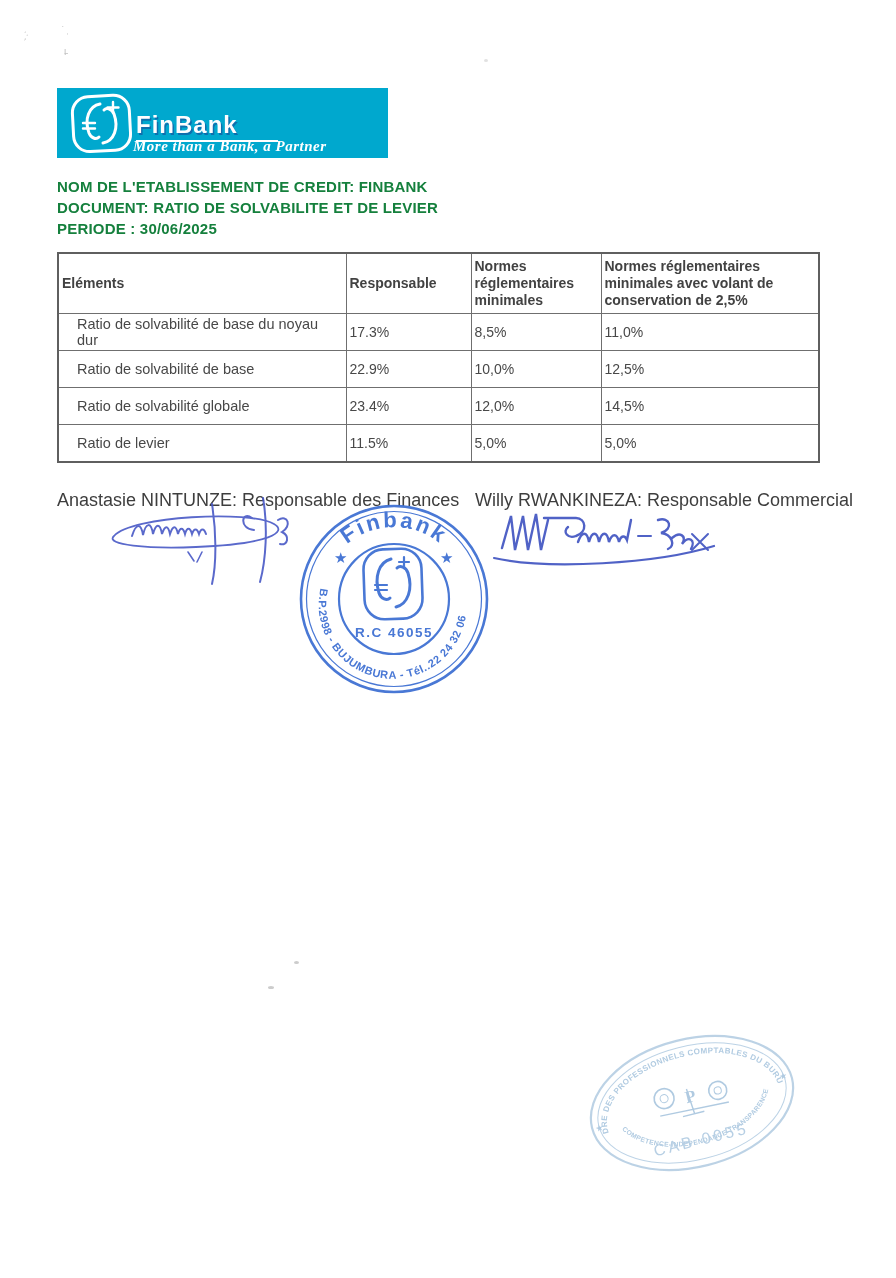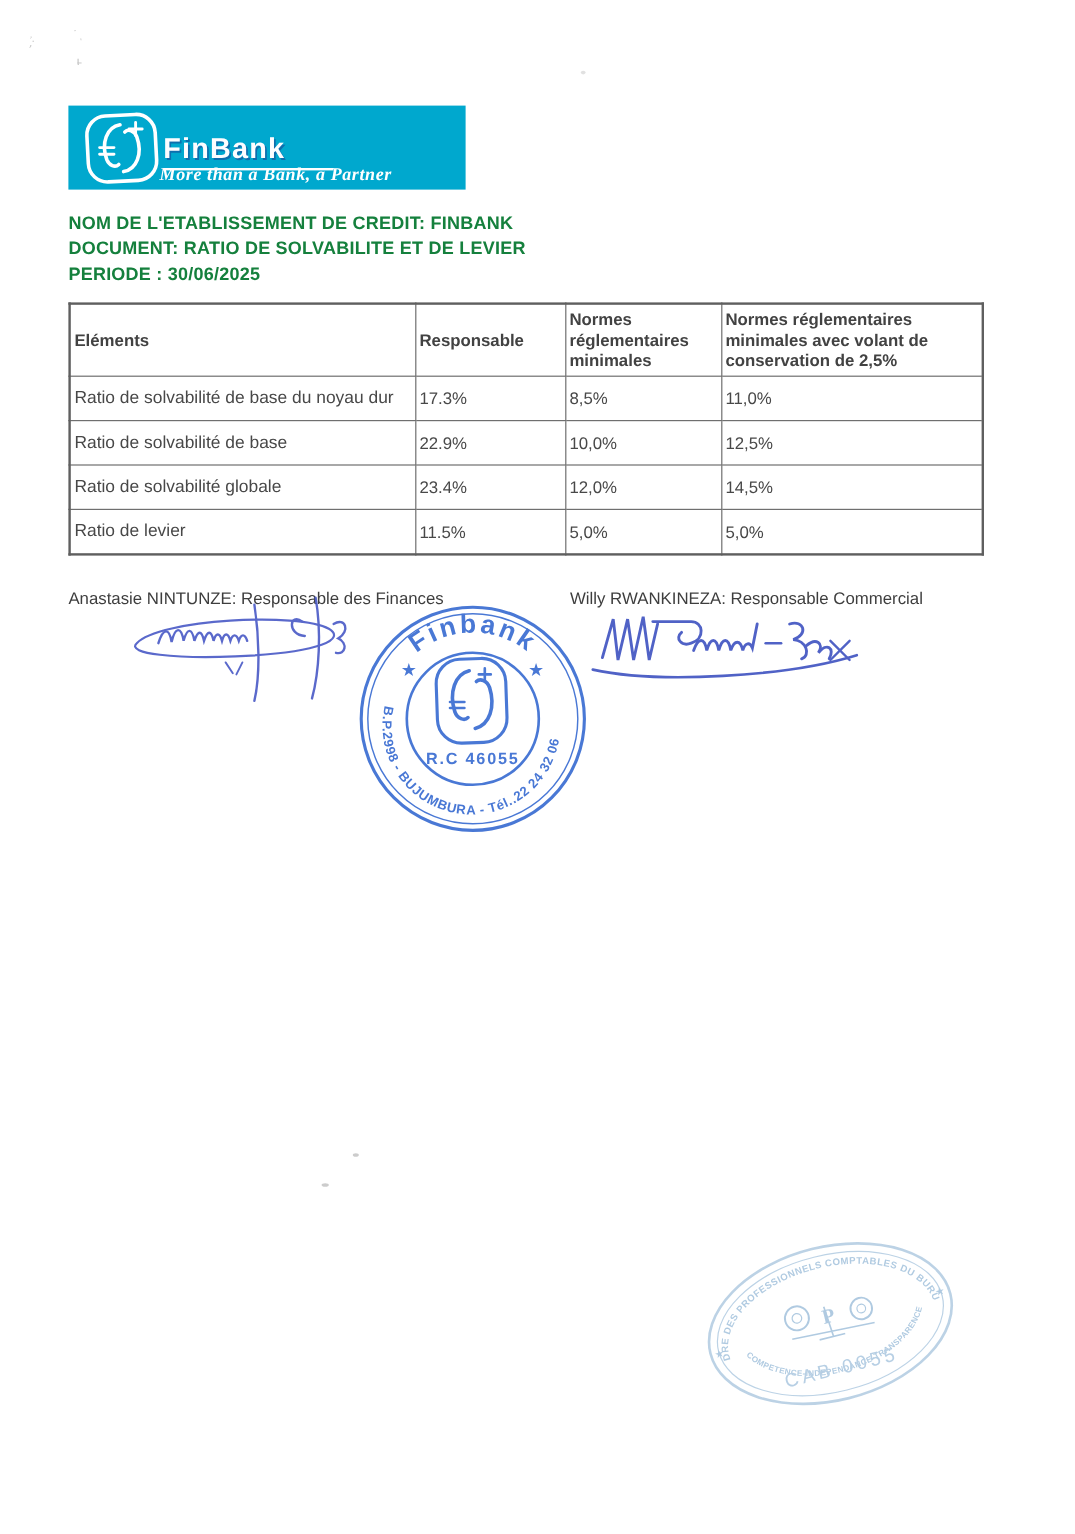--- a/index.html
+++ b/index.html
@@ -20,23 +20,23 @@
   .doc-header { position:absolute; left:57px; top:176px; font-size:15px; font-weight:bold;
                 color:#15803d; line-height:21px; letter-spacing:.2px; }
   
   .ratio-table-wrap { position:absolute; left:57px; top:252px; width:761px; }
   table.ratio { border-collapse:collapse; table-layout:fixed; width:761px;
                 font-size:14px; color:#484848; }
   table.ratio th, table.ratio td { border:1px solid #6f6f6f; padding:0 3px; background:transparent; }
   table.ratio { border:2px solid #5f5f5f; }
   table.ratio th { height:59px; font-weight:bold; text-align:left; color:#424242; line-height:17px; }
   table.ratio td { height:36px; text-align:left; }
-  table.ratio td.el { text-align:left; padding-left:3px; font-size:14.5px; }
-  
-  .sig-label { position:absolute; top:490px; font-size:14px; color:#3e3e3e; white-space:nowrap; }
+  table.ratio td.el { text-align:left; padding-left:18px; font-size:14.5px; }
+  
+  .sig-label { position:absolute; top:490px; font-size:18px; color:#3e3e3e; white-space:nowrap; }
   .sig-left-label { left:57px; }
   .sig-right-label { left:475px; }
   .sig-svg { position:absolute; }
   
   .stamp-round { position:absolute; left:296px; top:501px; opacity:.93; }
   .stamp-oval { position:absolute; left:570px; top:1018px; opacity:.8; }
   
   .speck { position:absolute; background:#9a9a9a; border-radius:50%; opacity:.5; }
   .pencil { position:absolute; color:#a8a8a8; font-size:10px; opacity:.7; }
 </style>

